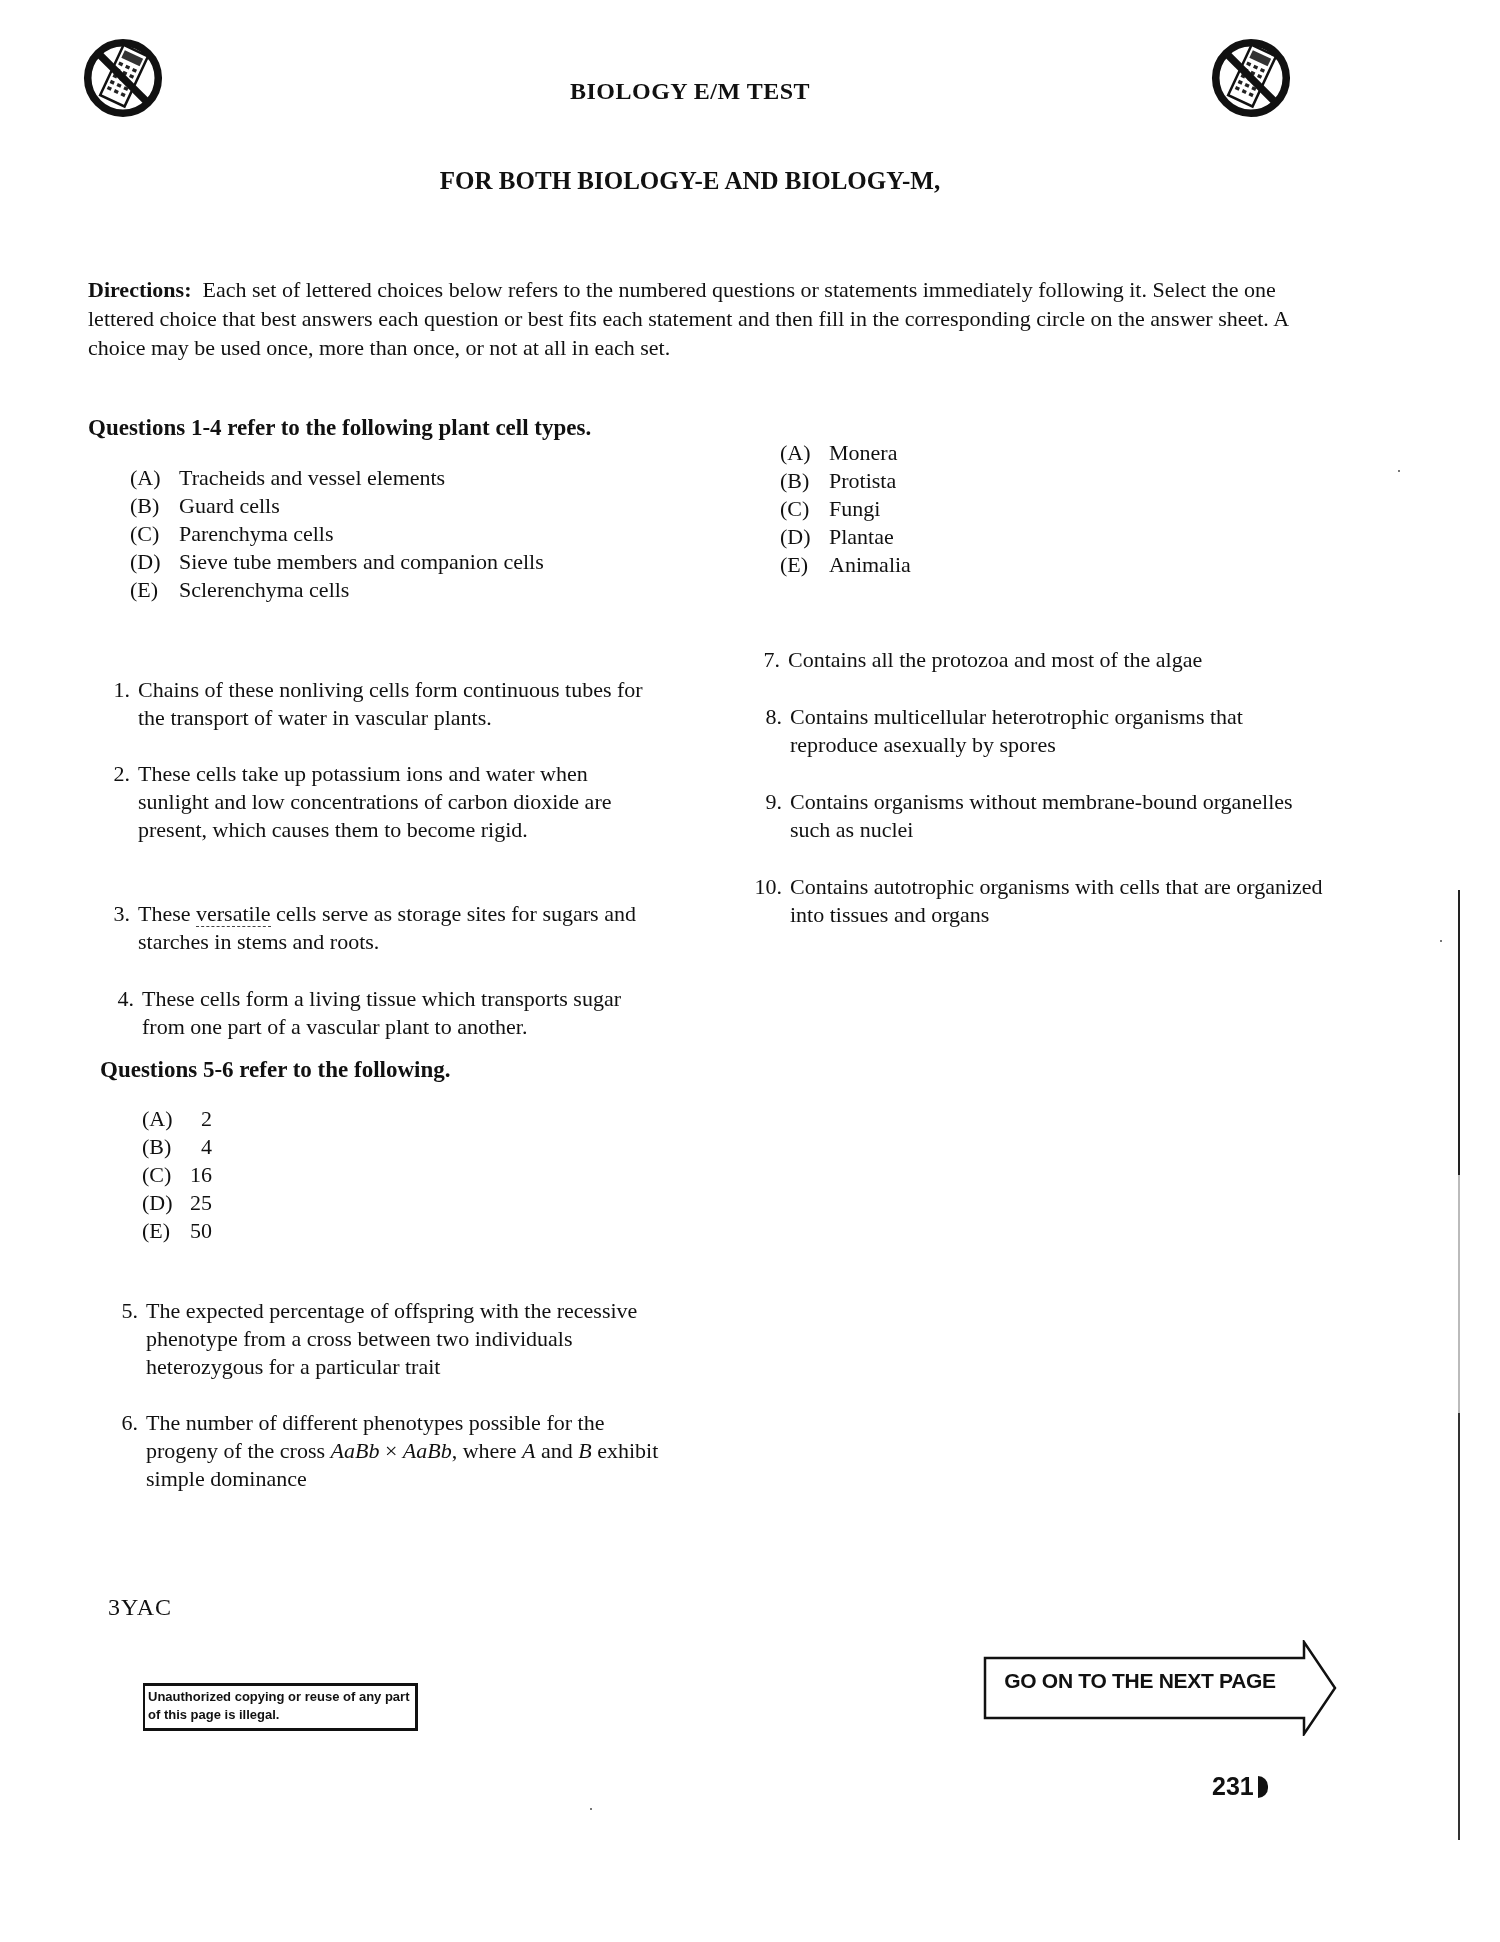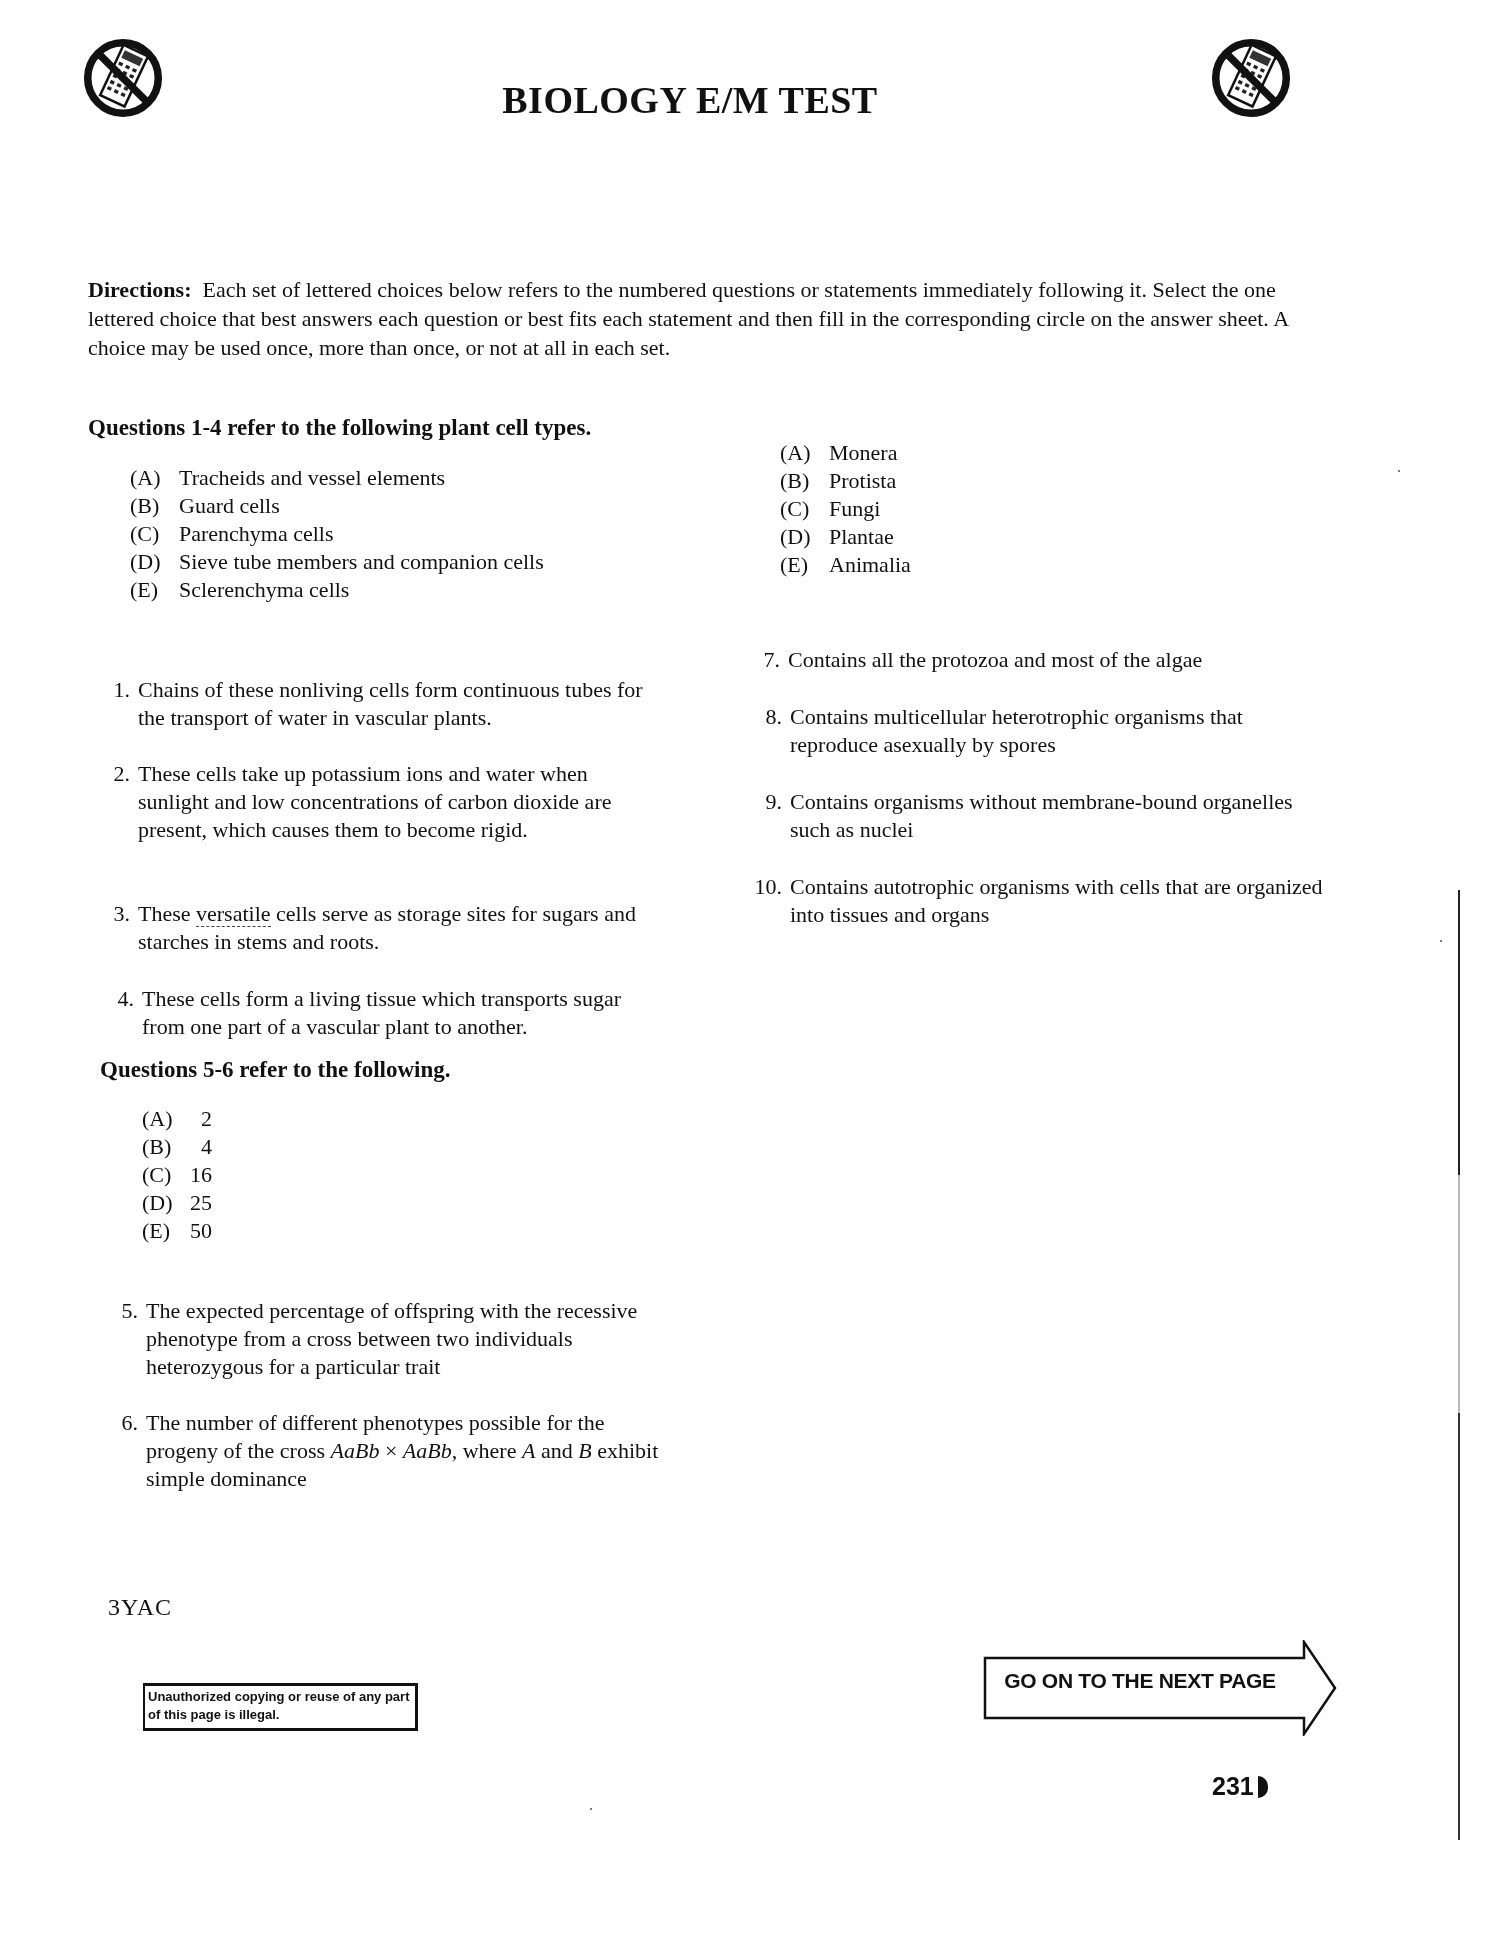--- a/index.html
+++ b/index.html
@@ -1,20 +1,20 @@
 <!DOCTYPE html>
 <html><head>
   <meta charset="utf-8">
   <style>
     html, body { margin:0; padding:0; background:#ffffff; }
     body { width:1500px; height:1942px; position:relative; overflow:hidden;
            font-family:"Liberation Serif","DejaVu Serif",serif; color:#111; }
     .icon-nocalc { position:absolute; width:86px; height:84px; }
     .title { position:absolute; left:0; width:1380px; top:78px; text-align:center;
-             font-size:38px; font-weight:bold; letter-spacing:0.5px; }
+             font-size:24px; font-weight:bold; letter-spacing:0.5px; }
     .subtitle { position:absolute; left:0; width:1380px; top:165px; text-align:center;
                 font-size:25px; font-weight:bold; line-height:32px; }
     .directions { position:absolute; left:88px; top:275px; width:1200px;
                   font-size:22px; line-height:29px; }
     .directions b { font-weight:bold; }
     .col { position:absolute; font-size:22px; line-height:28px; }
     .heading { font-weight:bold; font-size:23px; line-height:30px; }
     .choices { margin:0; padding:0; list-style:none; }
     .choice { display:flex; }
     .choice .lt { display:inline-block; width:49px; }
@@ -90,20 +90,21 @@
       <rect x="38" y="66" width="5" height="4"></rect>
         <rect x="47" y="66" width="5" height="4"></rect>
         <rect x="56" y="66" width="5" height="4"></rect>
     </g>
   </g>
   <line x1="20" y1="20" x2="80" y2="80" stroke="#111" stroke-width="9"></line>
 </svg>
 
 <div class="title">BIOLOGY E/M TEST</div>
 <div class="subtitle">
+  <div>FOR BOTH BIOLOGY-E AND BIOLOGY-M,</div>
 </div>
 
 <div class="directions">
   <b>Directions:</b>&nbsp;
   <span>Each set of lettered choices below refers to the numbered questions or statements immediately following it. Select the one lettered choice that best answers each question or best fits each statement and then fill in the corresponding circle on the answer sheet. A choice may be used once, more than once, or not at all in each set.</span>
 </div>
 
 <div class="col" style="left:88px; top:413px; width:540px;">
   <div class="heading">Questions 1-4 refer to the following plant cell types.</div>
   <ul class="choices" style="margin-left:42px; margin-top:21px;">

